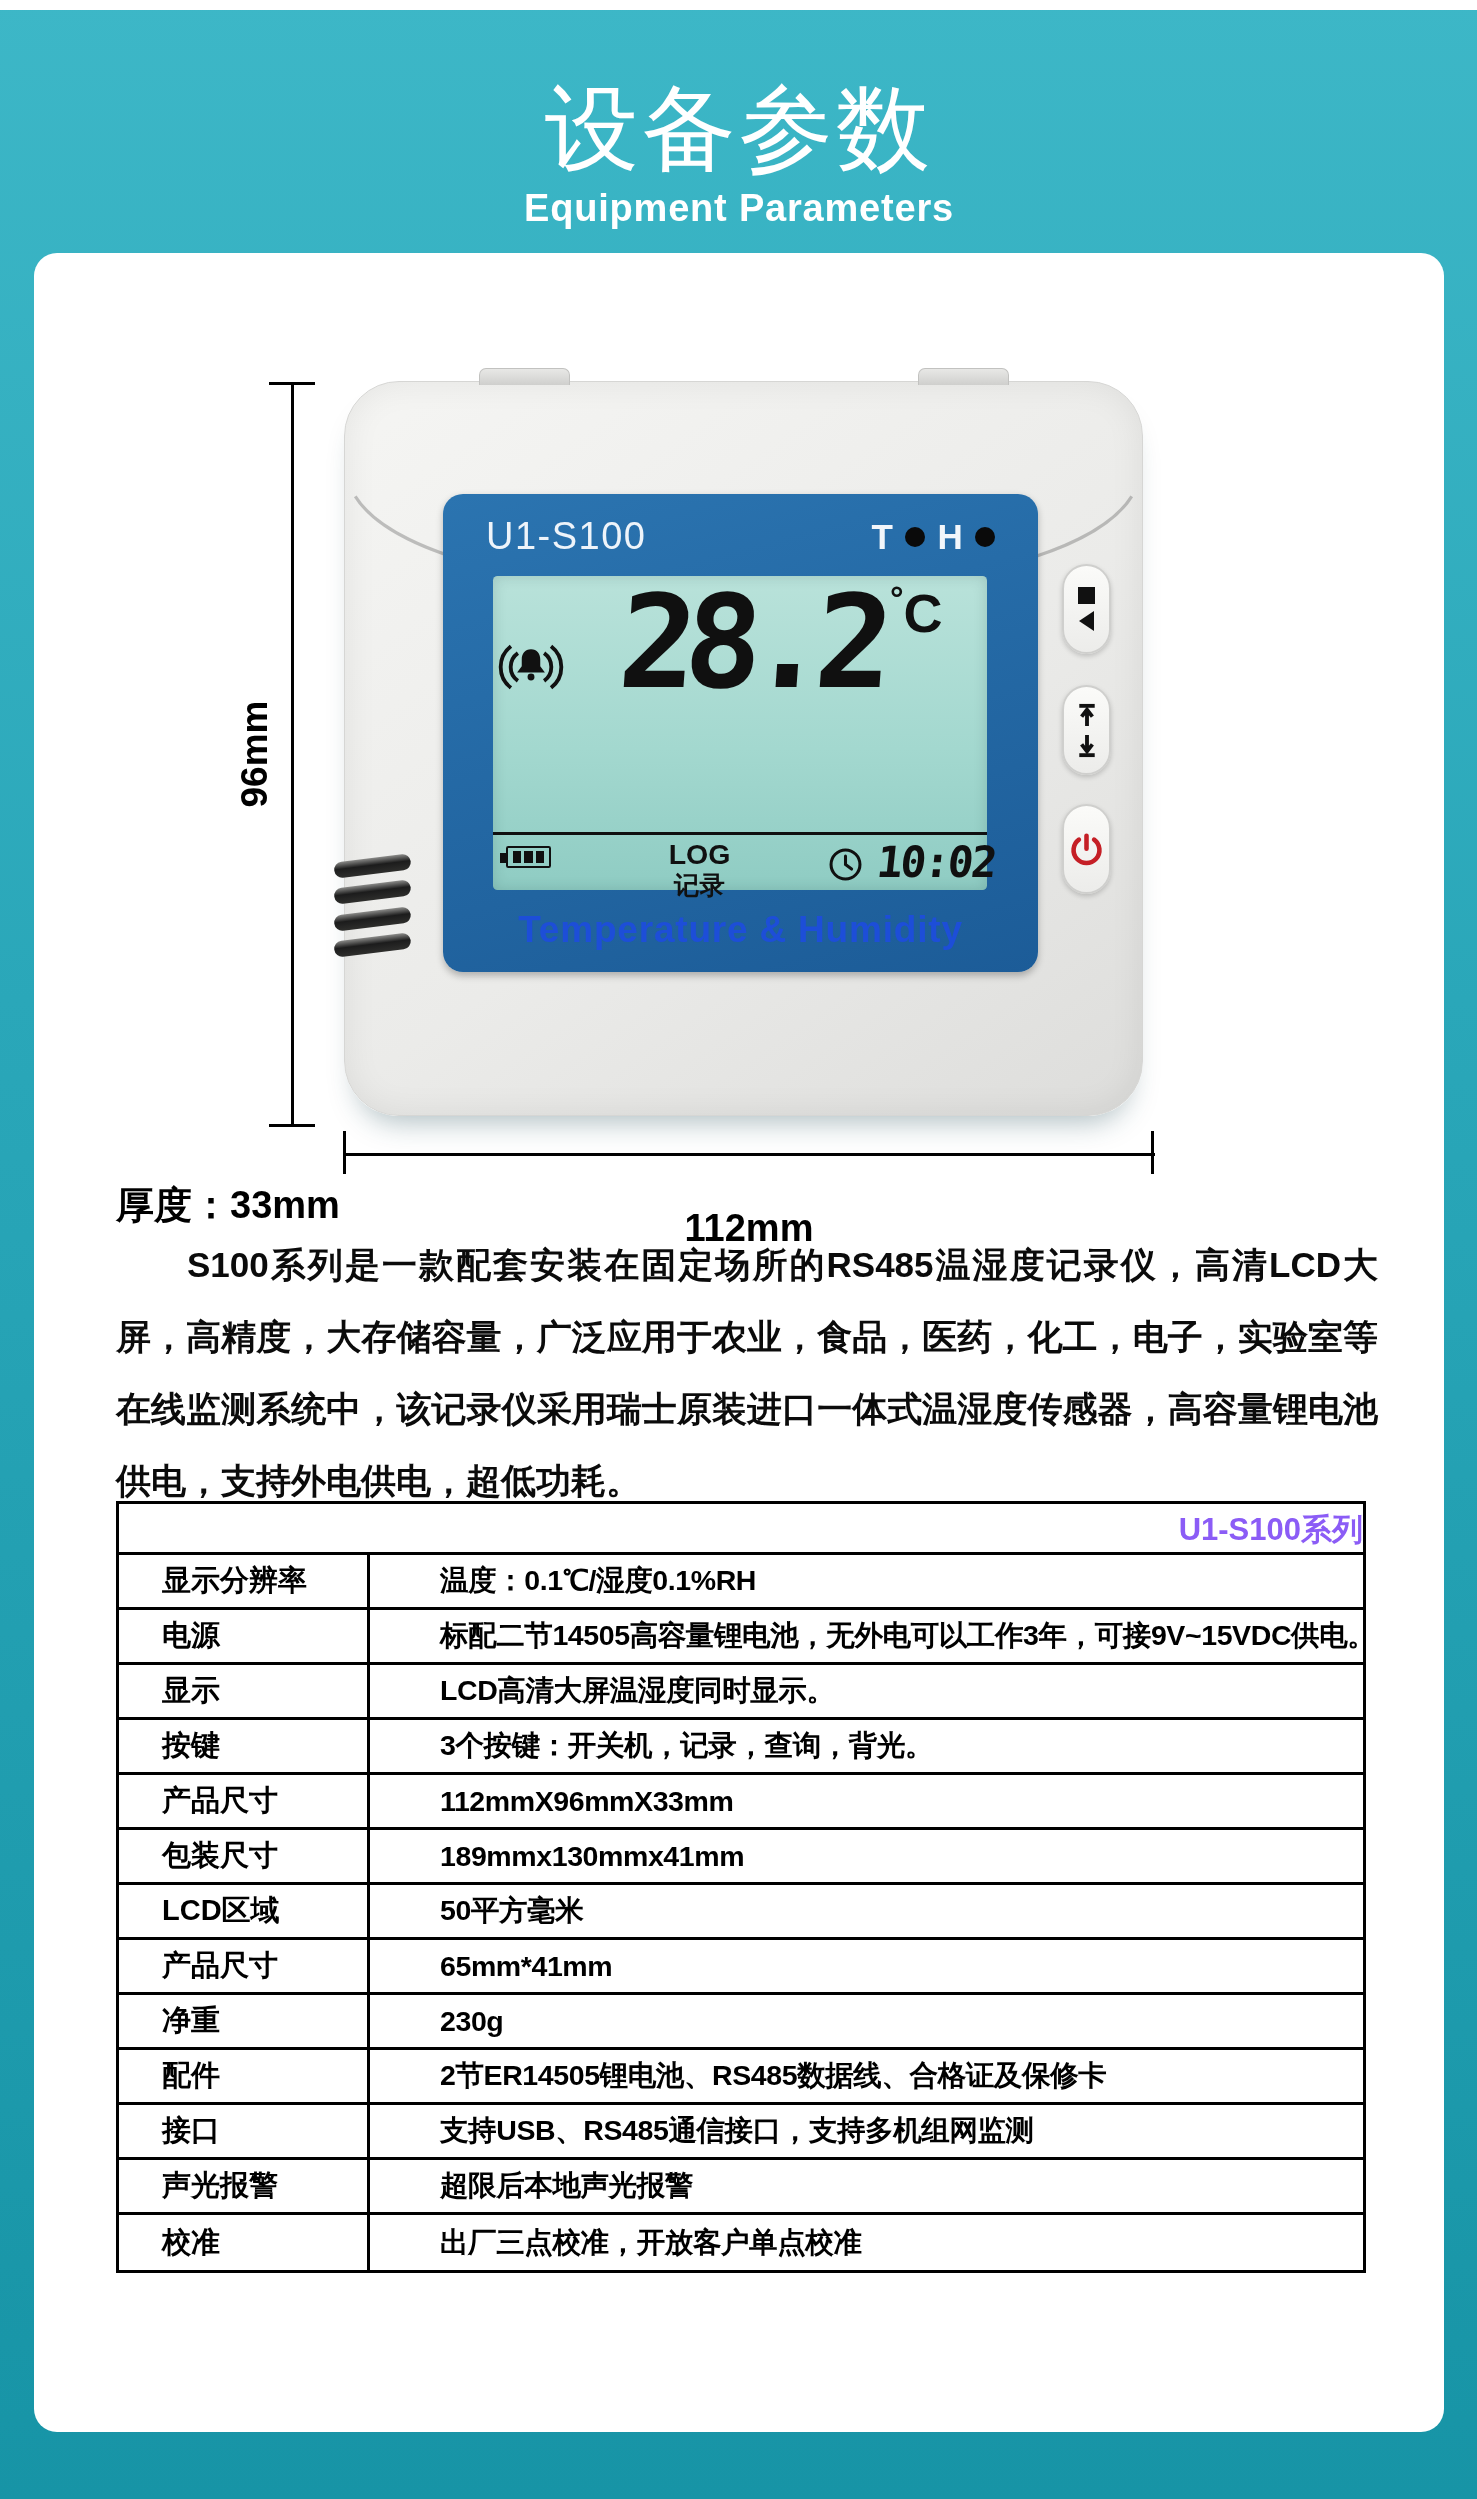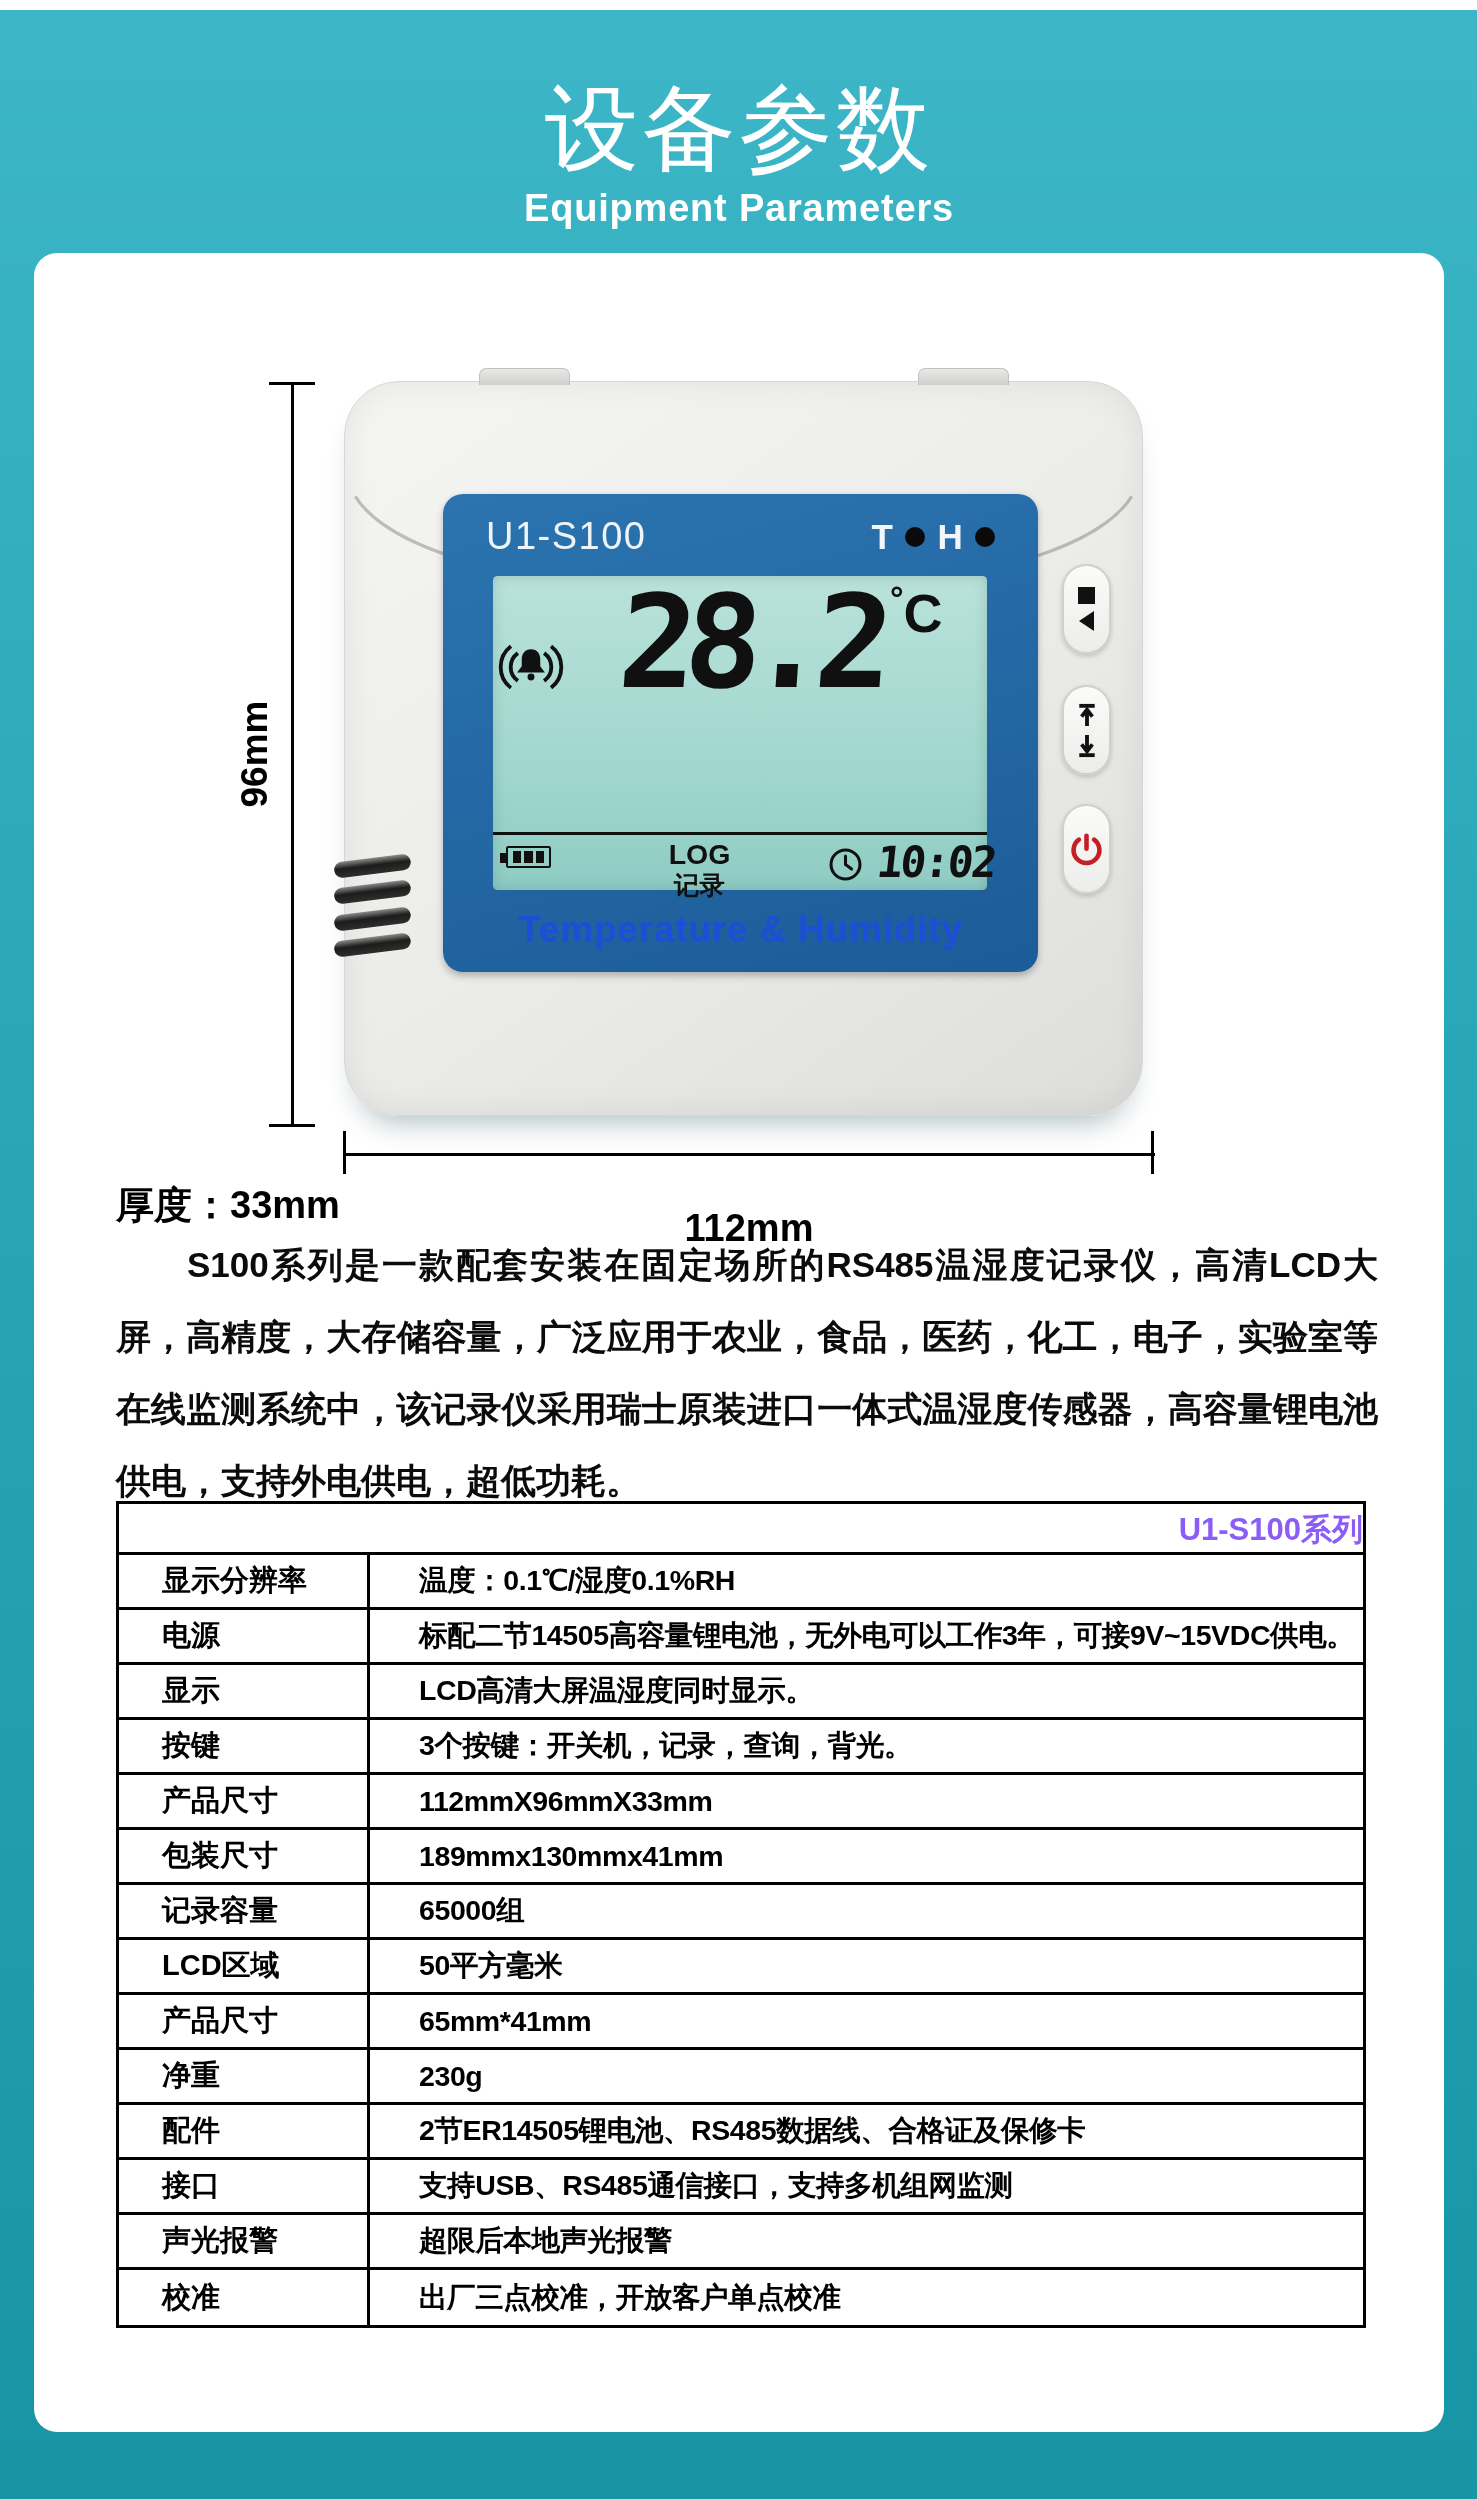--- a/index.html
+++ b/index.html
@@ -95,21 +95,21 @@
   .desc{position:absolute;left:82px;top:976px;width:1262px;font-size:35px;font-weight:700;
     line-height:72px;color:#0b0b0b;text-align:justify;text-indent:71px;}
 
   
   .spec{position:absolute;left:82px;top:1248px;width:1250px;border:3.1px solid #000;background:#fff;}
   .spec-head{height:51px;line-height:51px;text-align:right;font-size:31px;font-weight:700;color:#8b5cf6;border-bottom:3.1px solid #000;}
   .spec-row{display:flex;height:55px;border-bottom:3.1px solid #000;}
   .spec-row:last-child{border-bottom:none;}
   .cell-label{width:251px;border-right:3.1px solid #000;padding-left:43px;display:flex;align-items:center;
     font-size:29px;font-weight:700;color:#000;}
-  .cell-value{flex:1;padding-left:49px;display:flex;align-items:center;font-size:28.5px;font-weight:700;
+  .cell-value{flex:1;padding-left:70px;display:flex;align-items:center;font-size:28.5px;font-weight:700;
     color:#000;white-space:nowrap;letter-spacing:-0.4px;overflow:hidden;}
 </style>
 </head>
 <body>
 
 <div class="page">
   <div class="topstrip"></div>
 
   <div class="masthead">
     <div class="m-title">设备参数</div>
@@ -235,24 +235,20 @@
   <div class="spec-row">
     <div class="cell-label">产品尺寸</div>
     <div class="cell-value">112mmX96mmX33mm</div>
   </div>
 
   <div class="spec-row">
     <div class="cell-label">包装尺寸</div>
     <div class="cell-value">189mmx130mmx41mm</div>
   </div>
 
-  <div class="spec-row">
-    <div class="cell-label">记录容量</div>
-    <div class="cell-value">65000组</div>
-  </div>
 
   <div class="spec-row">
     <div class="cell-label">LCD区域</div>
     <div class="cell-value">50平方毫米</div>
   </div>
 
   <div class="spec-row">
     <div class="cell-label">产品尺寸</div>
     <div class="cell-value">65mm*41mm</div>
   </div>

